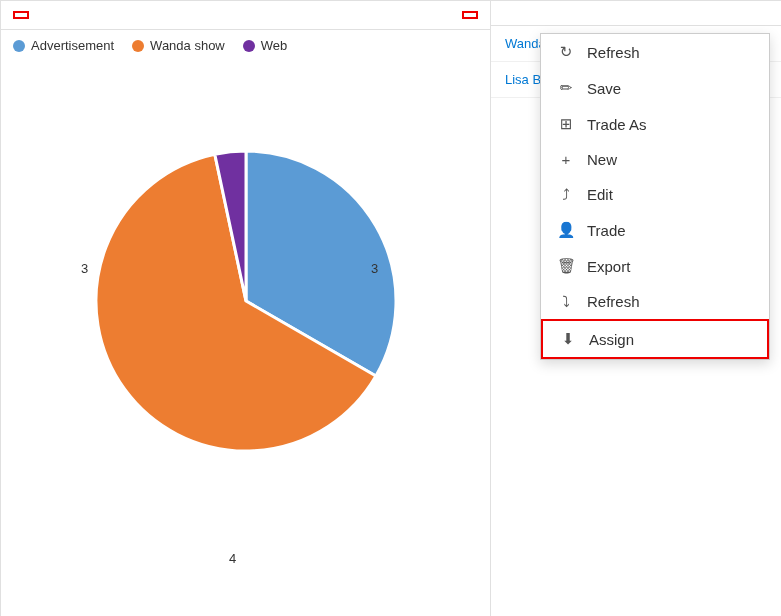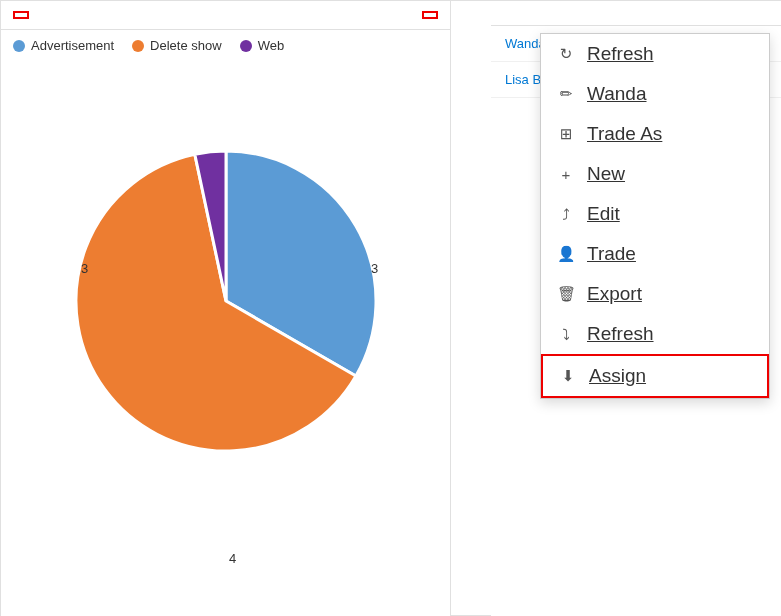--- a/index.html
+++ b/index.html
@@ -18,21 +18,21 @@
       background: #fff;
       border: 1px solid #e0e0e0;
       position: relative;
     }
 
     
     .chart-panel {
       position: absolute;
       left: 0;
       top: 0;
-      width: 450px;
+      width: 490px;
       height: 616px;
       border-right: 1px solid #e0e0e0;
       background: #fff;
     }
 
     .chart-header {
       display: flex;
       align-items: center;
       justify-content: space-between;
       padding: 10px 12px;
@@ -195,22 +195,21 @@
     }
 
     .menu-icon {
       font-size: 15px;
       color: #555;
       width: 18px;
       text-align: center;
     }
 
     .menu-label {
-      font-size: 19px;
-      text-decoration: underline;
+      font-size: 15px;
     }
   </style>
 </head>
 <body>
 
 <div class="main-container">
 
   <div class="chart-panel">
     <div class="chart-header">
       <div class="chart-title-area">
@@ -224,21 +223,21 @@
     </div>
 
     <div class="legend">
 
     <div class="legend-item">
           <span class="legend-dot" style="background:#5b9bd5;"></span>
           <span>Advertisement</span>
         </div>
         <div class="legend-item">
           <span class="legend-dot" style="background:#ed7d31;"></span>
-          <span>Delete show</span>
+          <span>Wanda show</span>
         </div>
         <div class="legend-item">
           <span class="legend-dot" style="background:#7030a0;"></span>
           <span>Web</span>
         </div>
       </div>
 
     <div class="pie-area">
       <svg class="pie-svg" viewBox="-1 -1 2 2" style="transform:rotate(-90deg)">
 
@@ -268,21 +267,21 @@
   </div>
 
   <div class="dropdown-menu">
 
   <div class="menu-item">
         <span class="menu-icon">↻</span>
         <span class="menu-label">Refresh</span>
       </div>
       <div class="menu-item">
         <span class="menu-icon">✏</span>
-        <span class="menu-label">Wanda</span>
+        <span class="menu-label">Save</span>
       </div>
       <div class="menu-item">
         <span class="menu-icon">⊞</span>
         <span class="menu-label">Trade As</span>
       </div>
       <div class="menu-item">
         <span class="menu-icon">+</span>
         <span class="menu-label">New</span>
       </div>
       <div class="menu-item">

